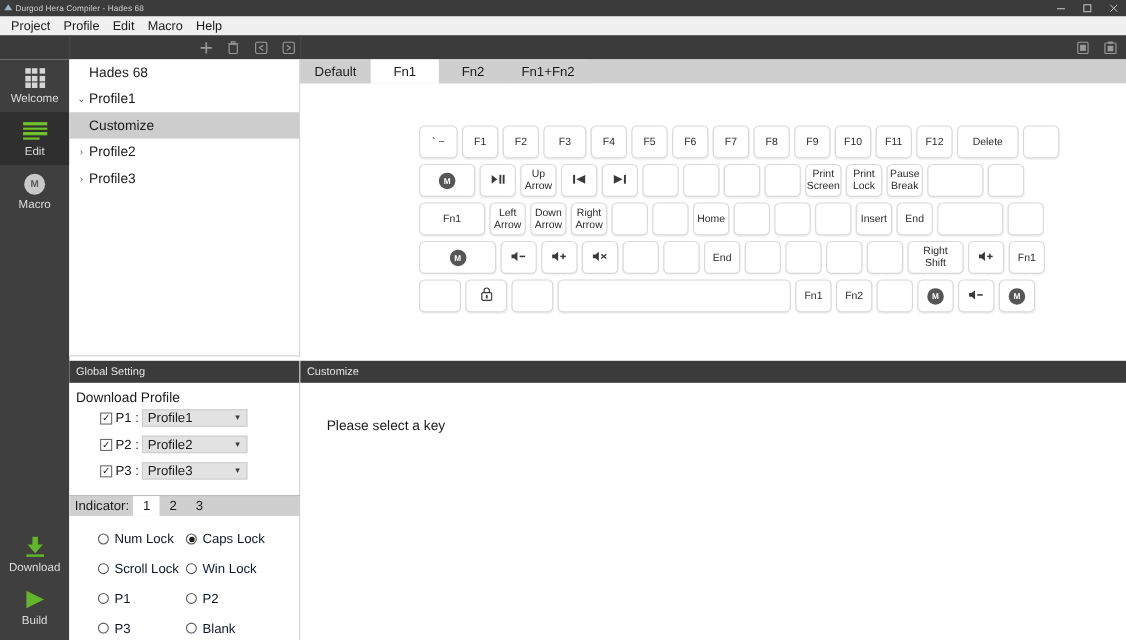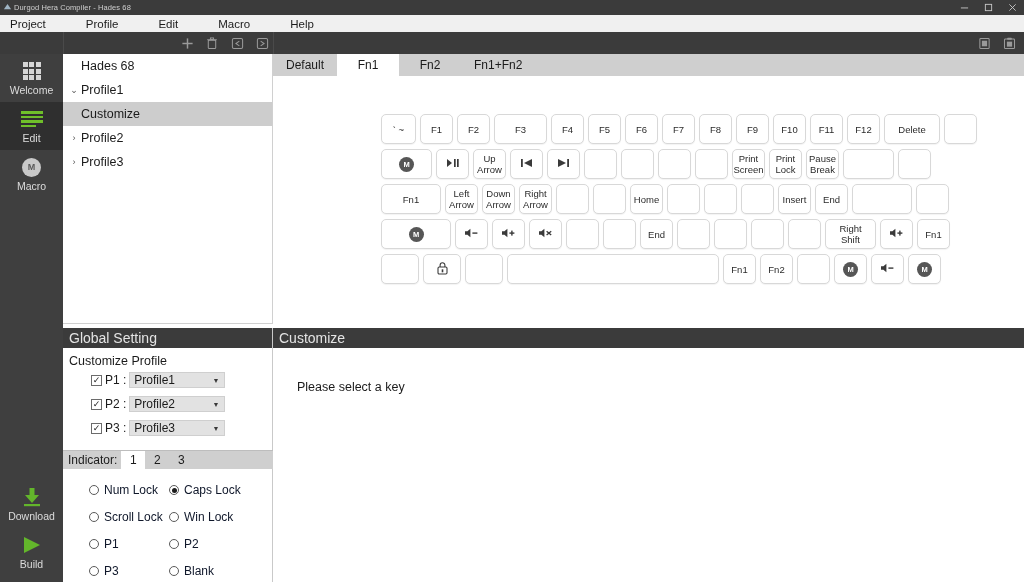--- a/index.html
+++ b/index.html
@@ -25,21 +25,21 @@
   .win-btns { margin-left: auto; display: flex; height: 15px; }
   .win-btn {
     width: 24px; height: 15px; display: flex; align-items: center; justify-content: center;
     color: #c9c9c9; font-size: 9px; line-height: 1;
   }
   .win-btn svg { display: block; }
 
   
   .menubar {
     position: absolute; left: 0; top: 15px; width: 1024px; height: 17px;
-    background: #f0f0f0; display: flex; align-items: center; padding-left: 4px; gap: 28px;
+    background: #f0f0f0; display: flex; align-items: center; padding-left: 4px;
   }
   .menu-item {
     font-size: 11.5px; color: #1b1b1b; padding: 1px 6px; white-space: nowrap;
   }
 
   
   .toolbar {
     position: absolute; left: 0; top: 32px; width: 1024px; height: 22px;
     background: #3b3b3b; display: flex; align-items: center;
   }
@@ -117,21 +117,21 @@
   }
   .key span { display: block; }
   .key .mbadge {
     width: 15px; height: 15px; border-radius: 50%; background: #565656; color: #fff;
     font-size: 7.5px; display: flex; align-items: center; justify-content: center; font-weight: bold;
   }
   .key .gico { font-size: 11px; color: #3a3a3a; line-height: 11px; }
 
   
   .panel-hdr {
-    height: 20px; background: #3b3b3b; color: #e4e4e4; font-size: 14px;
+    height: 20px; background: #3b3b3b; color: #e4e4e4; font-size: 10px;
     display: flex; align-items: center; padding-left: 6px;
   }
   .gs {
     position: absolute; left: 63px; top: 328px; width: 210px; height: 254px;
     background: #ffffff; border-right: 1px solid #c9c9c9;
   }
   .gs-body { padding: 6px 0 0 6px; }
   .gs-title { font-size: 12.5px; color: #1b1b1b; margin-bottom: 4px; }
   .dl-row { display: flex; align-items: center; gap: 3px; margin: 0 0 8px 22px; font-size: 12px; color: #1b1b1b; }
   .cbx {
@@ -358,21 +358,21 @@
         <div class="kb-row">
           <div class="key" style="width: 35px;">
             <span>` ~</span>
           </div>
           <div class="key" style="width: 33px;">
             <span>F1</span>
           </div>
           <div class="key" style="width: 33px;">
             <span>F2</span>
           </div>
-          <div class="key" style="width: 53px;">
+          <div class="key" style="width: 39px;">
             <span>F3</span>
           </div>
           <div class="key" style="width: 33px;">
             <span>F4</span>
           </div>
           <div class="key" style="width: 33px;">
             <span>F5</span>
           </div>
           <div class="key" style="width: 33px;">
             <span>F6</span>
@@ -565,21 +565,21 @@
               <span class="mbadge">M</span>
             </span>
           </div>
         </div>
       </div>
   </div>
 
   <div class="gs">
     <div class="panel-hdr">Global Setting</div>
     <div class="gs-body">
-      <div class="gs-title">Customize Profile</div>
+      <div class="gs-title">Download Profile</div>
 
       <div class="dl-row">
         <span class="cbx">✓</span>
         <span>P1 :</span>
         <span class="combo">
           <span>Profile1</span>
           <span class="carat">▼</span>
         </span>
       </div>
 

